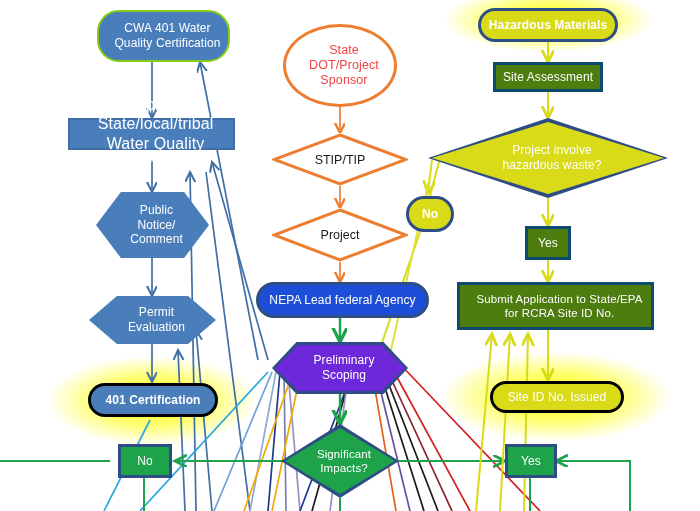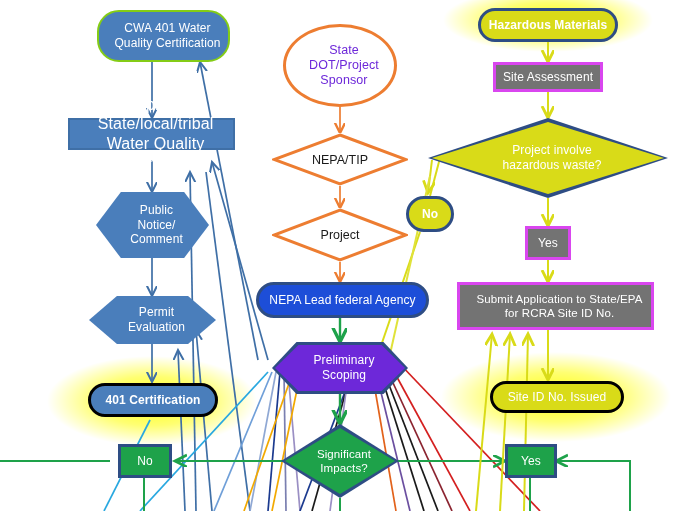--- a/index.html
+++ b/index.html
@@ -64,21 +64,21 @@
     background:#4a7ebb;
     border:3px solid #000000;
     border-radius:20px;
     font-weight:bold;
   }
 
   .orange-ellipse{
     background:#ffffff;
     border:3px solid #ed7d31;
     border-radius:50%;
-    color:#6d28d9;
+    color:#ef4444;
   }
   .orange-diamond{
     background:#ffffff;
     color:#1a1a1a;
     position:absolute;
   }
   .orange-diamond .dlabel{
     position:absolute;
     left:0; top:0; right:0; bottom:0;
     display:flex;align-items:center;justify-content:center;
@@ -115,22 +115,22 @@
     border:3px solid #2e4d84;
   }
 
   .yellow-round{
     background:#d9db18;
     border:3px solid #2e4d84;
     border-radius:22px;
     font-weight:bold;
   }
   .yellow-rect{
-    background:#737373;
-    border:3px solid #d946ef;
+    background:#4d7c0f;
+    border:3px solid #0c4a6e;
   }
   .yellow-diamond-brd{
     position:absolute;
     background:#2e4d84;
     clip-path:polygon(50% 0%,100% 50%,50% 100%,0% 50%);
   }
   .yellow-diamond{
     background:#d9db18;
     clip-path:polygon(50% 0%,100% 50%,50% 100%,0% 50%);
   }
@@ -281,21 +281,21 @@
           <span>DOT/Project</span>
           <span>Sponsor</span>
         </span>
     </div>
 
     <div class="orange-diamond" style="left:272px;top:133px;width:136px;height:53px;">
       <svg width="136" height="53" style="position:absolute;left:0;top:0;">
         <polygon points="68,2 134,26.5 68,51 2,26.5" fill="#ffffff" stroke="#ed7d31" stroke-width="3"></polygon>
       </svg>
       <div class="dlabel" style="font-size:12.5px;color:#1a1a1a;">
-        <span>NEPA/TIP</span>
+        <span>STIP/TIP</span>
       </div>
     </div>
 
     <div class="orange-diamond" style="left:272px;top:208px;width:136px;height:54px;">
       <svg width="136" height="54" style="position:absolute;left:0;top:0;">
         <polygon points="68,2 134,27 68,52 2,27" fill="#ffffff" stroke="#ed7d31" stroke-width="3"></polygon>
       </svg>
       <div class="dlabel" style="font-size:12.5px;color:#1a1a1a;">
         <span>Project</span>
       </div>

